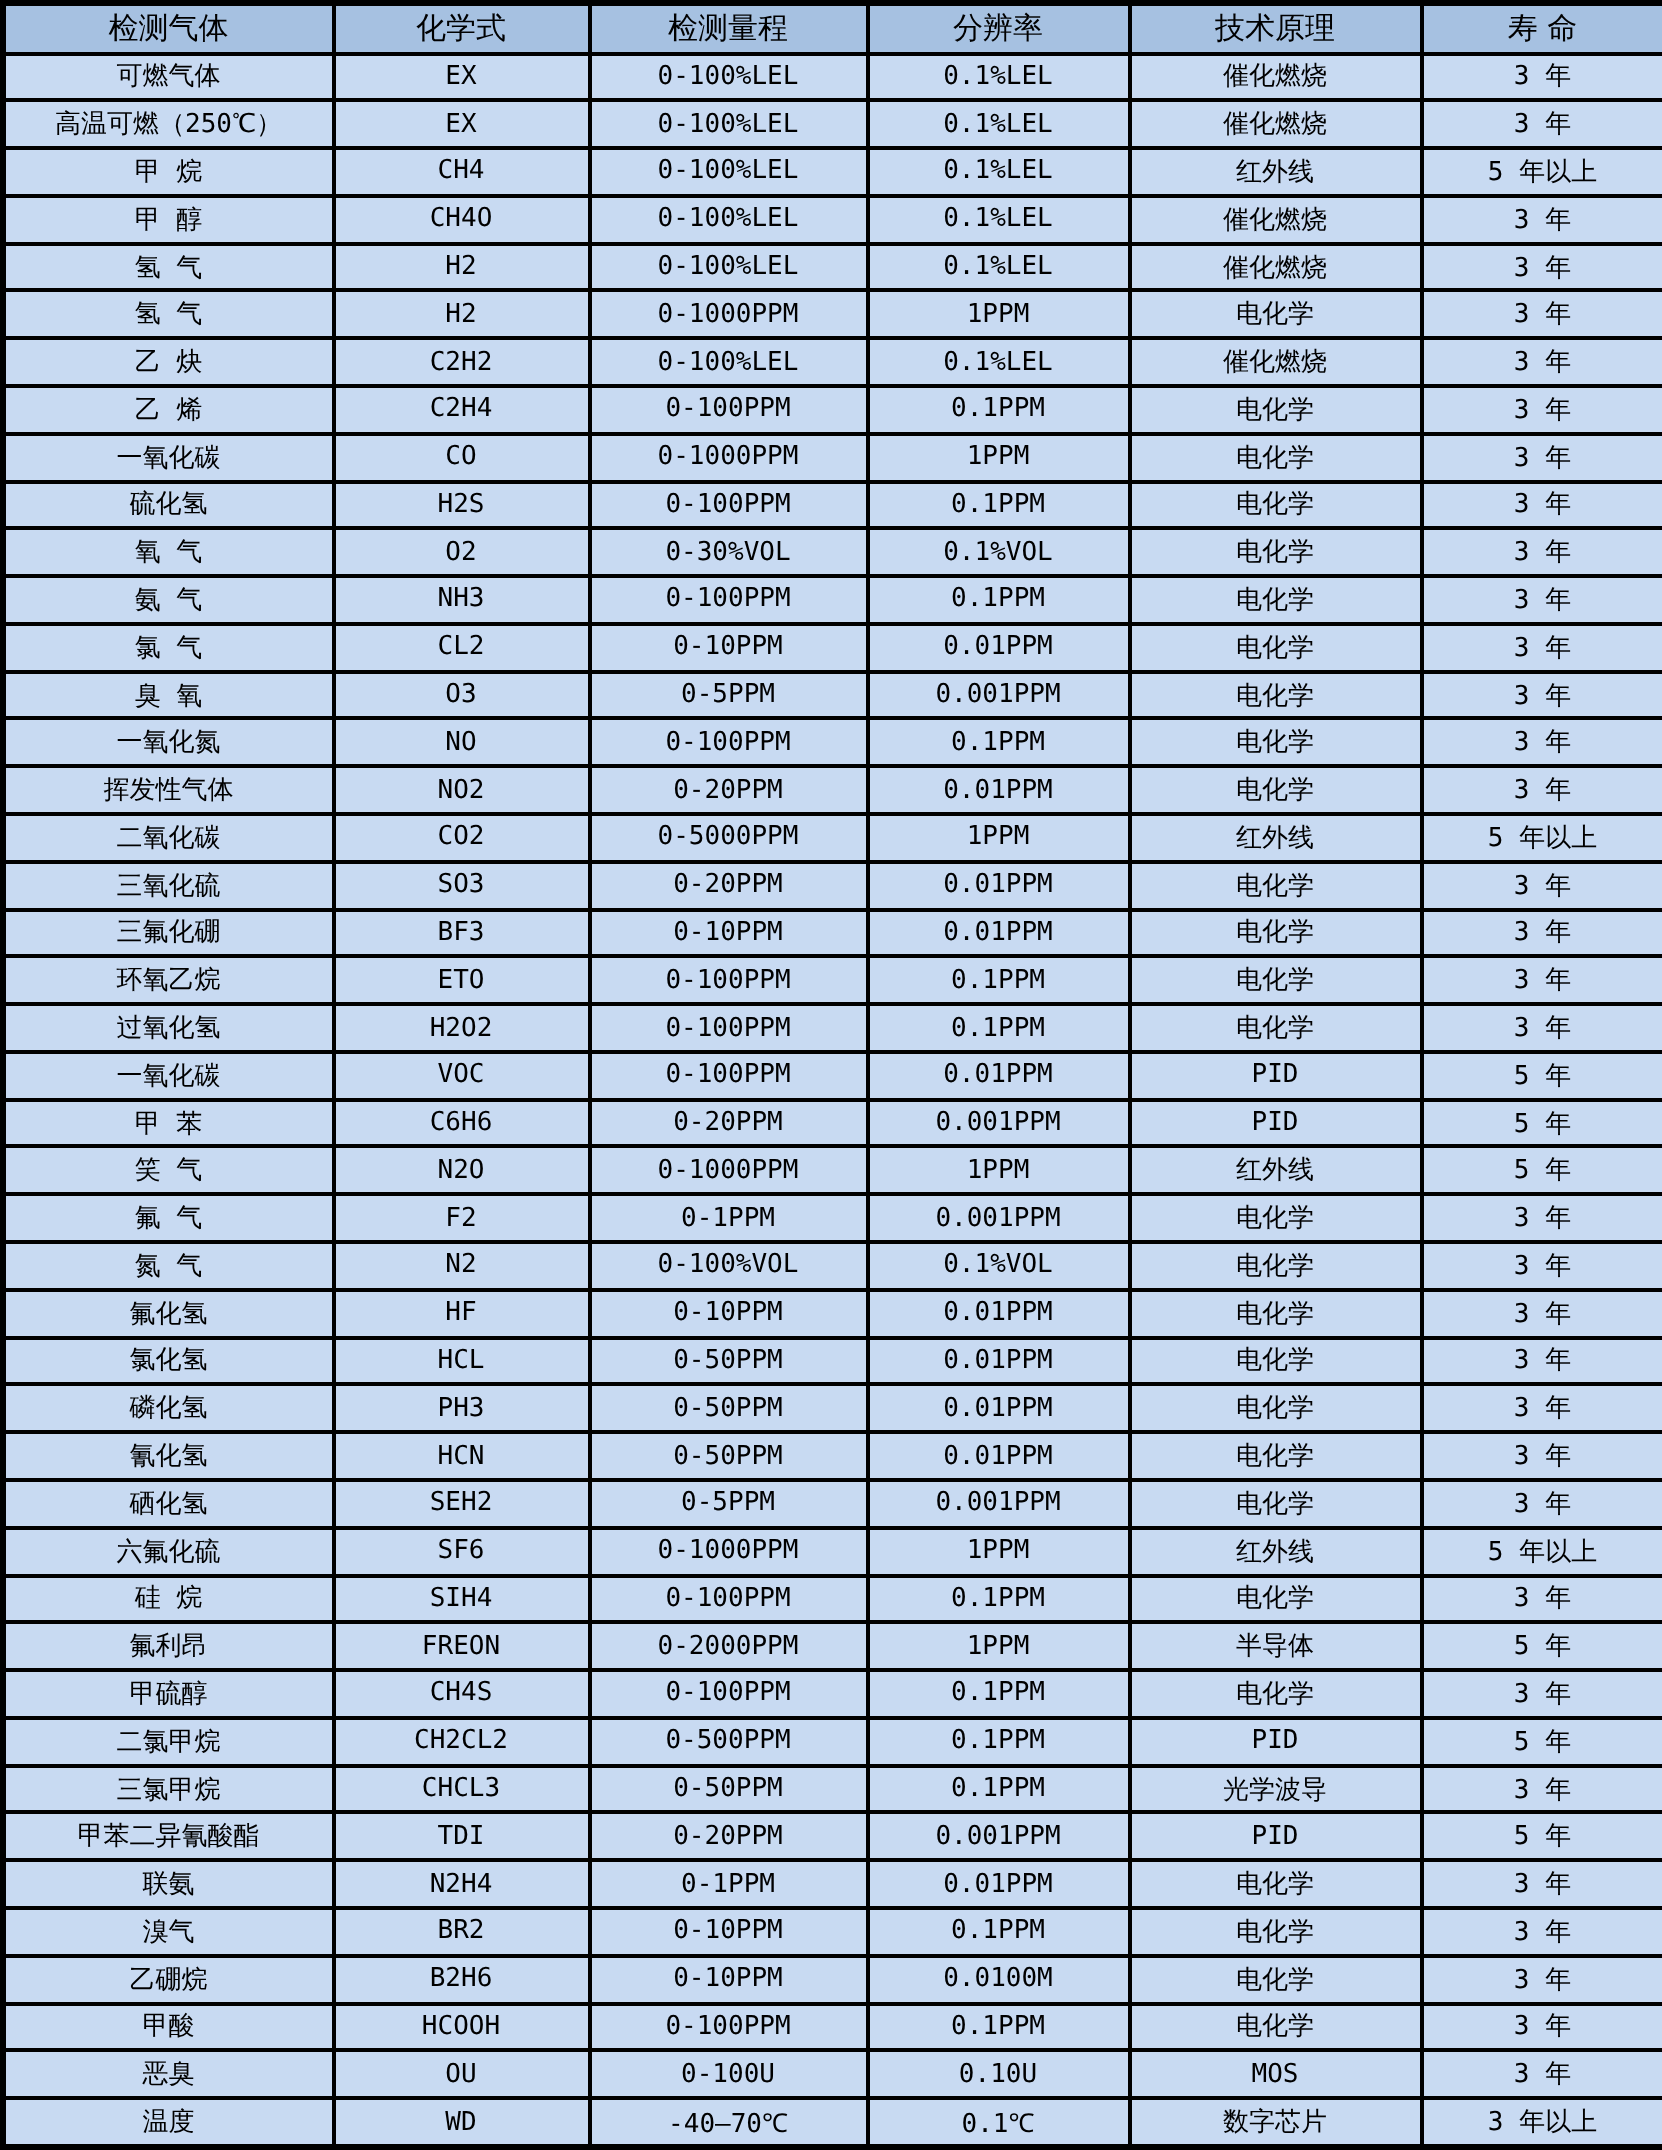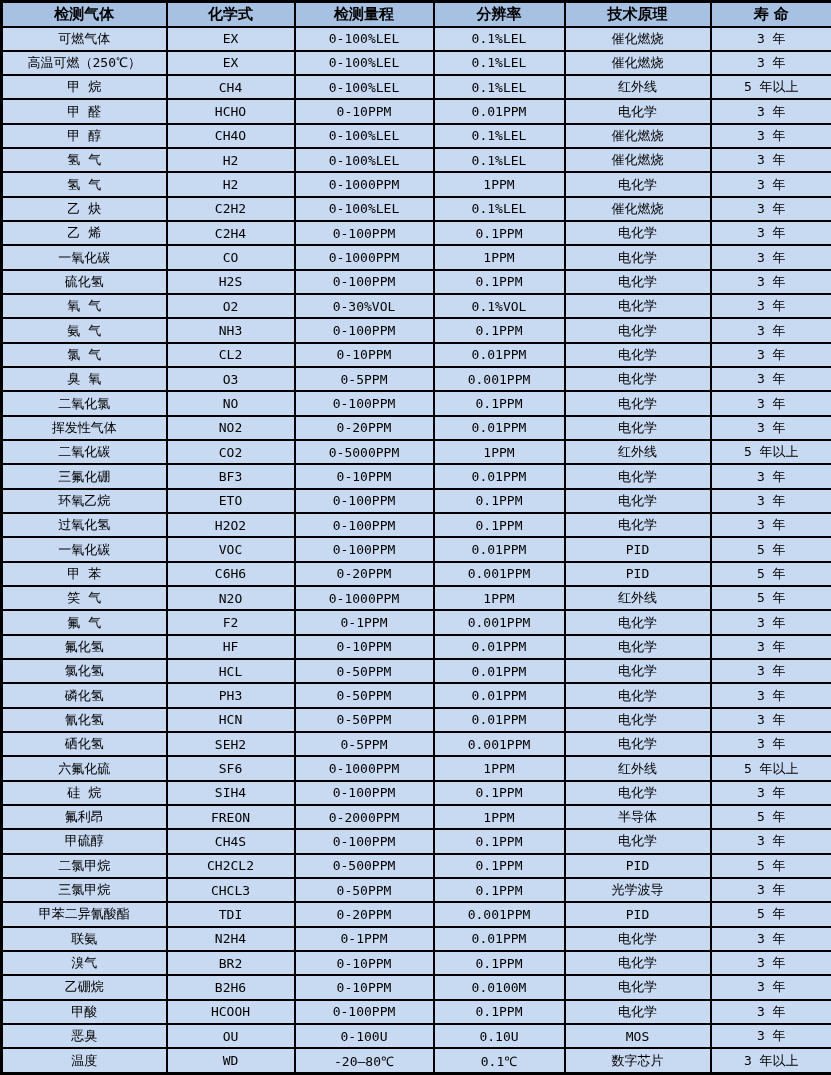--- a/index.html
+++ b/index.html
@@ -23,21 +23,21 @@
     text-align:center;
     vertical-align:middle;
     padding:0 2px;
     color:var(--text);
     white-space:nowrap;
     overflow:hidden;
   }
   th{
     background:var(--header-bg);
     font-family:"DejaVu Sans","Liberation Sans",sans-serif;
-    font-weight:bold;
+    font-weight:normal;
     font-size:15px;
     height:25px;
   }
   td{
     background:var(--row-bg);
     font-family:"DejaVu Sans Mono","Liberation Mono",monospace;
     font-size:13px;
   }
 </style>
 </head>
@@ -81,28 +81,20 @@
       </tr>
       <tr>
         <td>甲 烷</td>
         <td>CH4</td>
         <td>0-100%LEL</td>
         <td>0.1%LEL</td>
         <td>红外线</td>
         <td>5 年以上</td>
       </tr>
       <tr>
-        <td>甲 醛</td>
-        <td>HCHO</td>
-        <td>0-10PPM</td>
-        <td>0.01PPM</td>
-        <td>电化学</td>
-        <td>3 年</td>
-      </tr>
-      <tr>
         <td>甲 醇</td>
         <td>CH4O</td>
         <td>0-100%LEL</td>
         <td>0.1%LEL</td>
         <td>催化燃烧</td>
         <td>3 年</td>
       </tr>
       <tr>
         <td>氢 气</td>
         <td>H2</td>
@@ -177,21 +169,21 @@
       </tr>
       <tr>
         <td>臭 氧</td>
         <td>O3</td>
         <td>0-5PPM</td>
         <td>0.001PPM</td>
         <td>电化学</td>
         <td>3 年</td>
       </tr>
       <tr>
-        <td>二氧化氯</td>
+        <td>一氧化氮</td>
         <td>NO</td>
         <td>0-100PPM</td>
         <td>0.1PPM</td>
         <td>电化学</td>
         <td>3 年</td>
       </tr>
       <tr>
         <td>挥发性气体</td>
         <td>NO2</td>
         <td>0-20PPM</td>
@@ -199,20 +191,28 @@
         <td>电化学</td>
         <td>3 年</td>
       </tr>
       <tr>
         <td>二氧化碳</td>
         <td>CO2</td>
         <td>0-5000PPM</td>
         <td>1PPM</td>
         <td>红外线</td>
         <td>5 年以上</td>
+      </tr>
+      <tr>
+        <td>三氧化硫</td>
+        <td>SO3</td>
+        <td>0-20PPM</td>
+        <td>0.01PPM</td>
+        <td>电化学</td>
+        <td>3 年</td>
       </tr>
       <tr>
         <td>三氟化硼</td>
         <td>BF3</td>
         <td>0-10PPM</td>
         <td>0.01PPM</td>
         <td>电化学</td>
         <td>3 年</td>
       </tr>
       <tr>
@@ -257,20 +257,28 @@
       </tr>
       <tr>
         <td>氟 气</td>
         <td>F2</td>
         <td>0-1PPM</td>
         <td>0.001PPM</td>
         <td>电化学</td>
         <td>3 年</td>
       </tr>
       <tr>
+        <td>氮 气</td>
+        <td>N2</td>
+        <td>0-100%VOL</td>
+        <td>0.1%VOL</td>
+        <td>电化学</td>
+        <td>3 年</td>
+      </tr>
+      <tr>
         <td>氟化氢</td>
         <td>HF</td>
         <td>0-10PPM</td>
         <td>0.01PPM</td>
         <td>电化学</td>
         <td>3 年</td>
       </tr>
       <tr>
         <td>氯化氢</td>
         <td>HCL</td>
@@ -395,19 +403,19 @@
         <td>恶臭</td>
         <td>OU</td>
         <td>0-100U</td>
         <td>0.10U</td>
         <td>MOS</td>
         <td>3 年</td>
       </tr>
       <tr>
         <td>温度</td>
         <td>WD</td>
-        <td>-20—80℃</td>
+        <td>-40—70℃</td>
         <td>0.1℃</td>
         <td>数字芯片</td>
         <td>3 年以上</td>
       </tr>
     </tbody>
 </table>
 
 </body></html>

